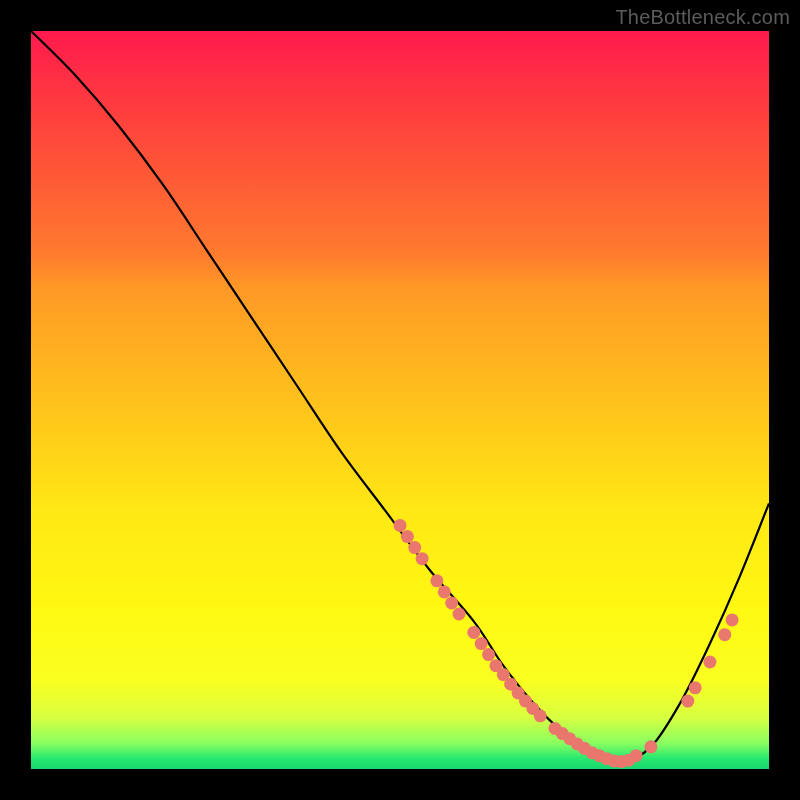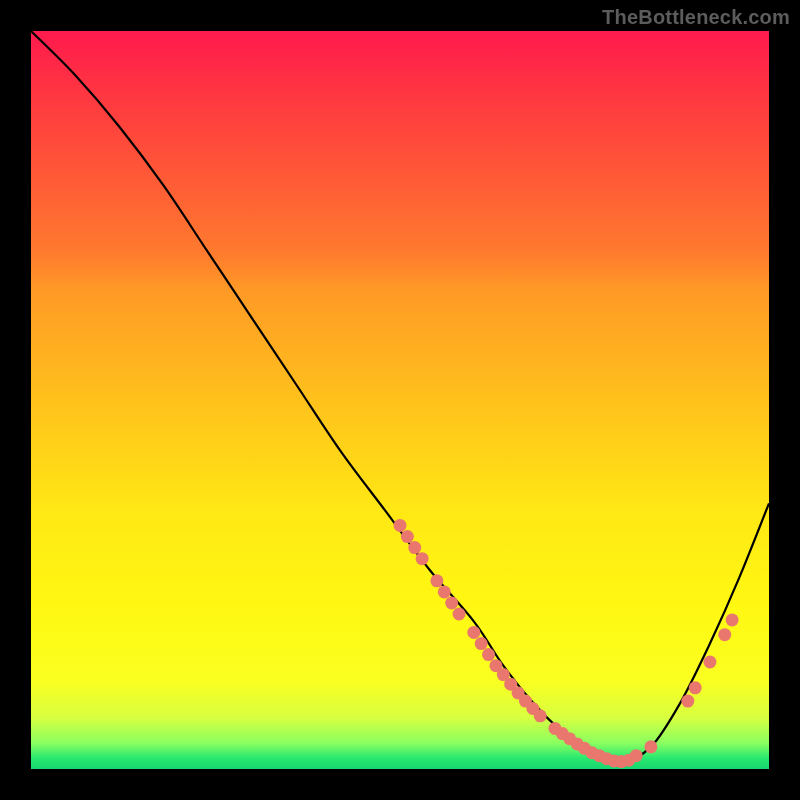--- a/index.html
+++ b/index.html
@@ -32,21 +32,21 @@
       #8aff60 96.5%,
       #29e86f 98.5%,
       #17d66f 100%);
   }
   .watermark {
     position: absolute;
     top: 6px;
     right: 10px;
     color: #5c5c5c;
     font-size: 20px;
-    font-weight: 700;
+    font-weight: 400;
     letter-spacing: 0.2px;
     user-select: none;
   }
   svg.curve {
     position: absolute;
     left: 0;
     top: 0;
     width: 738px;
     height: 738px;
     overflow: visible;

